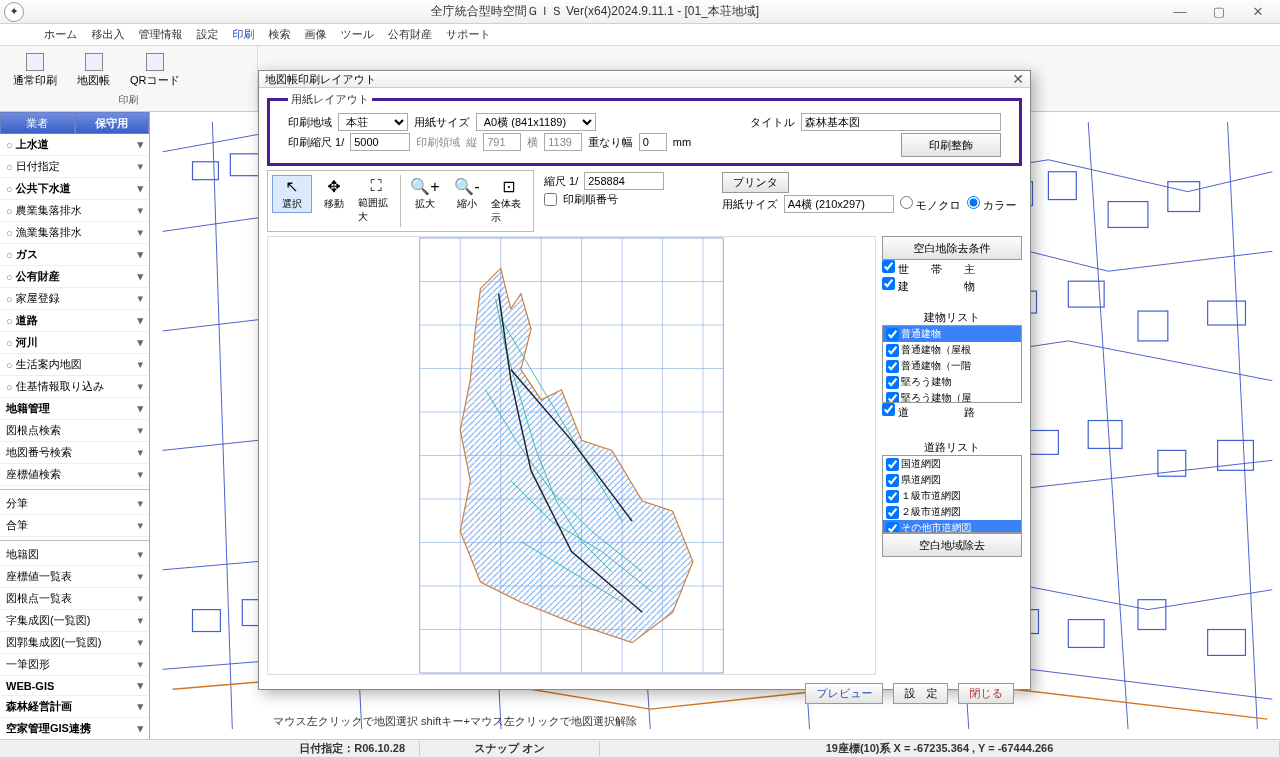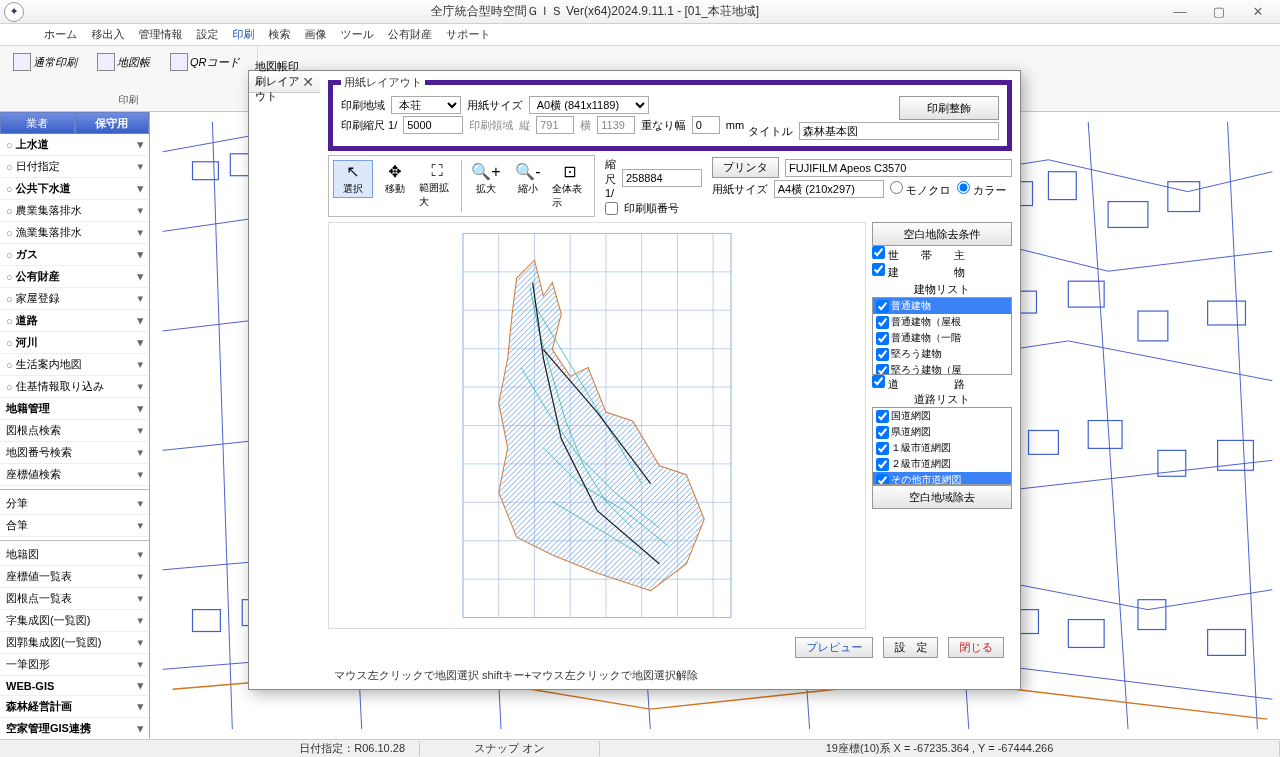--- a/index.html
+++ b/index.html
@@ -10,45 +10,45 @@
 .titlebar .title { flex:1; text-align:center; color:#333; font-size:12px;}
 .titlebar .winbtns span { display:inline-block; width:36px; text-align:center; color:#666; font-size:13px; }
 
 .menubar { height: 22px; display:flex; align-items:center; gap:14px; padding: 0 44px; color:#333; border-bottom:1px solid #d8d8d8;}
 .menubar span { cursor:default; }
 .menubar .active { color:#1a4fb0; }
 
 .ribbon { height: 66px; background:#f7f7f7; border-bottom:1px solid #c8c8c8; display:flex; }
 .ribbon-group { border-right:1px solid #ddd; padding:4px 8px; display:flex; flex-direction:column; }
 .ribbon-row { display:flex; gap:10px; flex:1; align-items:flex-start;}
-.ribbon-btn { display:flex; align-items:center; gap:2px; padding:2px 4px; border:1px solid transparent;font-style:italic; }
+.ribbon-btn { display:flex; flex-direction:column; align-items:center; gap:2px; padding:2px 4px; border:1px solid transparent; }
 .ribbon-btn .ic { width:18px; height:18px; border:1px solid #888; background:#eef; }
 .ribbon-group .label { text-align:center; color:#555; font-size:10px; }
 
 .workspace { position:absolute; top:112px; left:0; right:0; bottom:18px; display:flex; }
 
 .leftpane { width:150px; display:flex; flex-direction:column; border-right:1px solid #aaa;}
 .tabbtns { display:flex; height:22px; }
 .tabbtns button { flex:1; border:1px solid #6a80c4; background:linear-gradient(#6f8de0,#3a5fc8); color:#fff; font-size:11px; }
 .tabbtns button.alt { background:linear-gradient(#f0f0f0,#d8d8d8); color:#333;font-weight:bold; }
 .layerlist { flex:1; overflow:auto; background:#fff; }
 .layerlist .item { padding:3px 6px; border-bottom:1px solid #eee; display:flex; align-items:center; gap:3px; font-size:11px; }
 .layerlist .item.bold { font-weight:bold; }
 .layerlist .sep { height:1px; background:#bbb; margin:3px 0;}
 .layerlist .bullet { color:#888; }
 .layerlist .dd { color:#666; margin-left:auto;}
 
 .maparea { flex:1; position:relative; background:#fff; overflow:hidden; }
 .maparea svg { width:100%; height:100%; }
 
-.dialog { position:absolute; left:248px; top:70px; width:773px; height:620px; background:#fff; border:1px solid #888; box-shadow:4px 4px 14px rgba(0,0,0,.3); display:flex; flex-direction:row; }
+.dialog { position:absolute; left:258px; top:70px; width:773px; height:620px; background:#fff; border:1px solid #888; box-shadow:4px 4px 14px rgba(0,0,0,.3); display:flex; flex-direction:column; }
 .dlg-title { height:22px; background:linear-gradient(#fff,#eee); border-bottom:1px solid #ccc; display:flex; align-items:center; padding:0 6px; font-size:12px;}
 .dlg-title .x { margin-left:auto; font-size:14px; color:#555; }
 .dlg-body { flex:1; display:flex; flex-direction:column; padding:4px 8px; gap:4px; }
-fieldset { border:5px solid #4c1d95; padding:4px 8px; }
+fieldset { border:3px solid #4c1d95; padding:4px 18px; }
 legend { font-size:11px; color:#333; padding:0 3px;}
 .row { display:flex; align-items:center; gap:6px; margin:2px 0; }
 .row label { font-size:11px; }
 input[type=text], select { border:1px solid #aaa; padding:1px 3px; font-size:11px; background:#fff; height:18px;}
 .btn { border:1px solid #999; background:linear-gradient(#fdfdfd,#e4e4e4); padding:2px 10px; font-size:11px; }
 .btn.blue { color:#1a4fb0; }
 .btn.red { color:#c02020; }
 
 .toolrow { border:1px solid #bbb; padding:4px; display:flex; gap:2px; align-items:flex-start; }
 .toolbtn { width:40px; display:flex; flex-direction:column; align-items:center; gap:1px; border:1px solid transparent; padding:1px;}
@@ -61,21 +61,21 @@
 .preview svg { width:100%; height:100%; }
 .sidepanel { width:140px; display:flex; flex-direction:column; }
 .listbox { border:1px solid #999; background:#fff; height:78px; overflow:auto;}
 .listbox .li { padding:1px 3px; display:flex; align-items:center; gap:2px; font-size:10px;}
 .listbox .li.sel { background:#3b82f6; color:#fff; }
 
 .dlg-footer { display:flex; justify-content:flex-end; gap:10px; padding:4px 8px;}
 .hint { font-size:11px; color:#333; padding:2px 6px;}
 
 .statusbar { position:absolute; left:0; right:0; bottom:0; height:18px; background:#f0f0f0; border-top:1px solid #ccc; display:flex; align-items:center; font-size:11px; color:#333;}
-.statusbar > div { padding:0 14px; border-right:1px solid #ccc;}
+.statusbar > div { padding:0 14px; border-right:1px solid #ccc;font-weight:bold;}
 </style>
 </head>
 <body>
 
 <div class="titlebar">
   <div class="app-icon">✦</div>
   <div class="title">全庁統合型時空間ＧＩＳ Ver(x64)2024.9.11.1 - [01_本荘地域]</div>
   <div class="winbtns">
     <span>—</span>
     <span>▢</span>
@@ -312,26 +312,26 @@
             <span style="color:#888">縦</span>
             <input type="text" style="width: 38px; color: rgb(136, 136, 136);" disabled="" value="791">
             <span style="color:#888">横</span>
             <input type="text" style="width: 38px; color: rgb(136, 136, 136);" disabled="" value="1139">
             <label>重なり幅</label>
             <input type="text" style="width: 28px;" value="0">
             <span>mm</span>
           </div>
         </div>
         <div>
-          <div class="row" style="justify-content:flex-end">
-            <button class="btn" style="width:100px;height:24px">印刷整飾</button>
-          </div>
           <div class="row">
             <label>タイトル</label>
             <input type="text" style="width: 200px;" value="森林基本図">
+          </div>
+          <div class="row" style="justify-content:flex-end">
+            <button class="btn" style="width:100px;height:24px">印刷整飾</button>
           </div>
         </div>
       </div>
     </fieldset>
 
     <div style="display:flex; gap:10px; align-items:flex-start;">
       <div class="toolrow" id="toolrow">
           <div class="toolbtn sel">
             <div class="ic">↖</div>
             <div class="tl">選択</div>
@@ -364,21 +364,20 @@
           <input type="text" style="width: 80px;" value="258884">
         </div>
         <div class="row">
           <input type="checkbox" style="">
           <label>印刷順番号</label>
         </div>
       </div>
       <div style="width:300px">
         <div class="row">
           <button class="btn">プリンタ</button>
-          <input type="text" style="flex: 1 1 0%;" value="FUJIFILM Apeos C3570">
         </div>
         <div class="row">
           <label>用紙サイズ</label>
           <input type="text" style="width: 110px;" value="A4横 (210x297)">
           <label><input type="radio" name="cm" style=""> <span>モノクロ</span></label>
           <label><input type="radio" name="cm" checked="" style=""> <span>カラー</span></label>
         </div>
       </div>
     </div>
 
@@ -414,32 +413,32 @@
               <path d="M240 130 L300 200 L360 280"></path>
             </g>
           </g>
         </svg>
       </div>
       <div class="sidepanel">
         <button class="btn" style="height:24px">空白地除去条件</button>
         <label><input type="checkbox" checked="" style=""> <span>世　　帯　　主</span></label>
         <div>
           <label><input type="checkbox" checked="" style=""> <span>建　　　　　物</span></label>
-          <div style="text-align:center;margin-top:2px">建物リスト</div>
+          <div style="text-align:center;margin-top:16px">建物リスト</div>
           <div class="listbox" id="blist">
               <div class="li sel"><input type="checkbox" checked="" style=""> 普通建物</div>
               <div class="li"><input type="checkbox" checked="" style=""> 普通建物（屋根</div>
               <div class="li"><input type="checkbox" checked="" style=""> 普通建物（一階</div>
               <div class="li"><input type="checkbox" checked="" style=""> 堅ろう建物</div>
               <div class="li"><input type="checkbox" checked="" style=""> 堅ろう建物（屋</div>
             </div>
         </div>
         <div>
           <label><input type="checkbox" checked="" style=""> <span>道　　　　　路</span></label>
-          <div style="text-align:center;margin-top:0">道路リスト</div>
+          <div style="text-align:center;margin-top:20px">道路リスト</div>
           <div class="listbox" id="rlist">
               <div class="li"><input type="checkbox" checked="" style=""> 国道網図</div>
               <div class="li"><input type="checkbox" checked="" style=""> 県道網図</div>
               <div class="li"><input type="checkbox" checked="" style=""> １級市道網図</div>
               <div class="li"><input type="checkbox" checked="" style=""> ２級市道網図</div>
               <div class="li sel"><input type="checkbox" checked="" style=""> その他市道網図</div>
             </div>
         </div>
         <button class="btn" style="height:24px">空白地域除去</button>
       </div>

